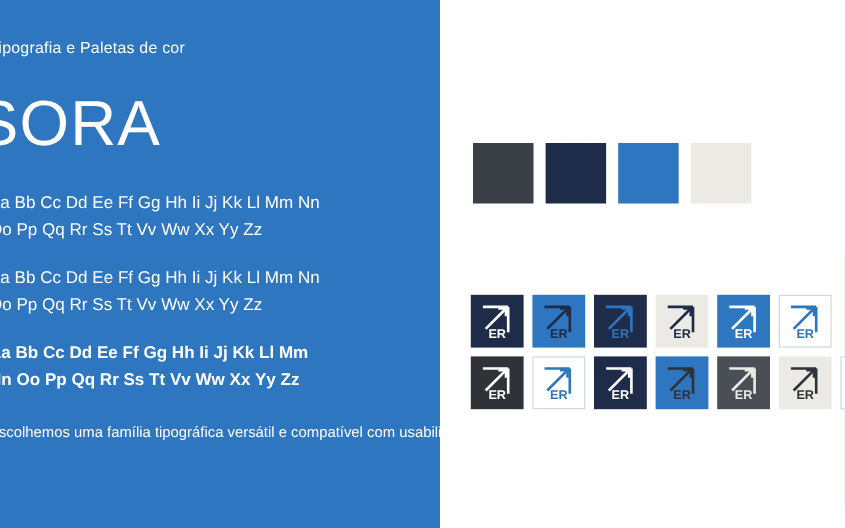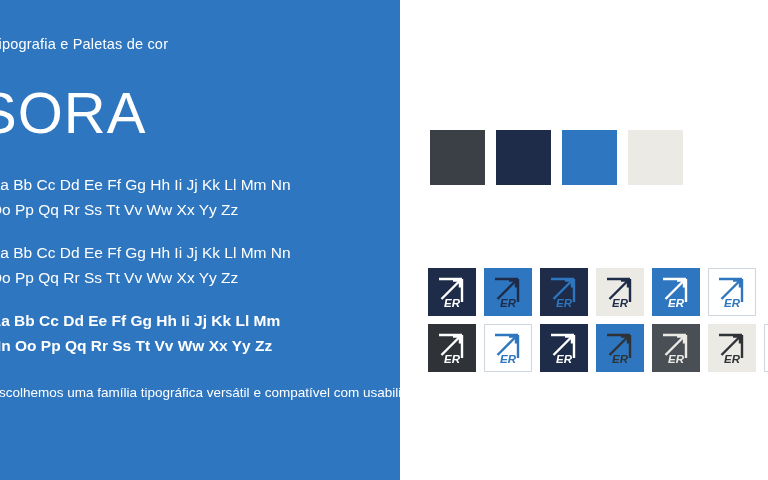--- a/index.html
+++ b/index.html
@@ -59,21 +59,20 @@
   .swatch{width:55px;height:55px;}
 
   .logo-grid{
     position:absolute;left:28px;top:268px;
   }
   .logo-row{display:flex;gap:8px;margin-bottom:8px;}
   .logo-tile{
     width:48px;height:48px;
     position:relative;
     box-sizing:border-box;
-    font-style:italic;
   }
   .logo-tile.bordered{border:1px solid #cfd6dc;}
   .logo-mark{
     position:absolute;left:50%;top:50%;
     transform:translate(-50%,-50%);
     width:34px;height:32px;
   }
   .logo-mark svg{display:block;width:34px;height:32px;}
 </style>
 </head>

